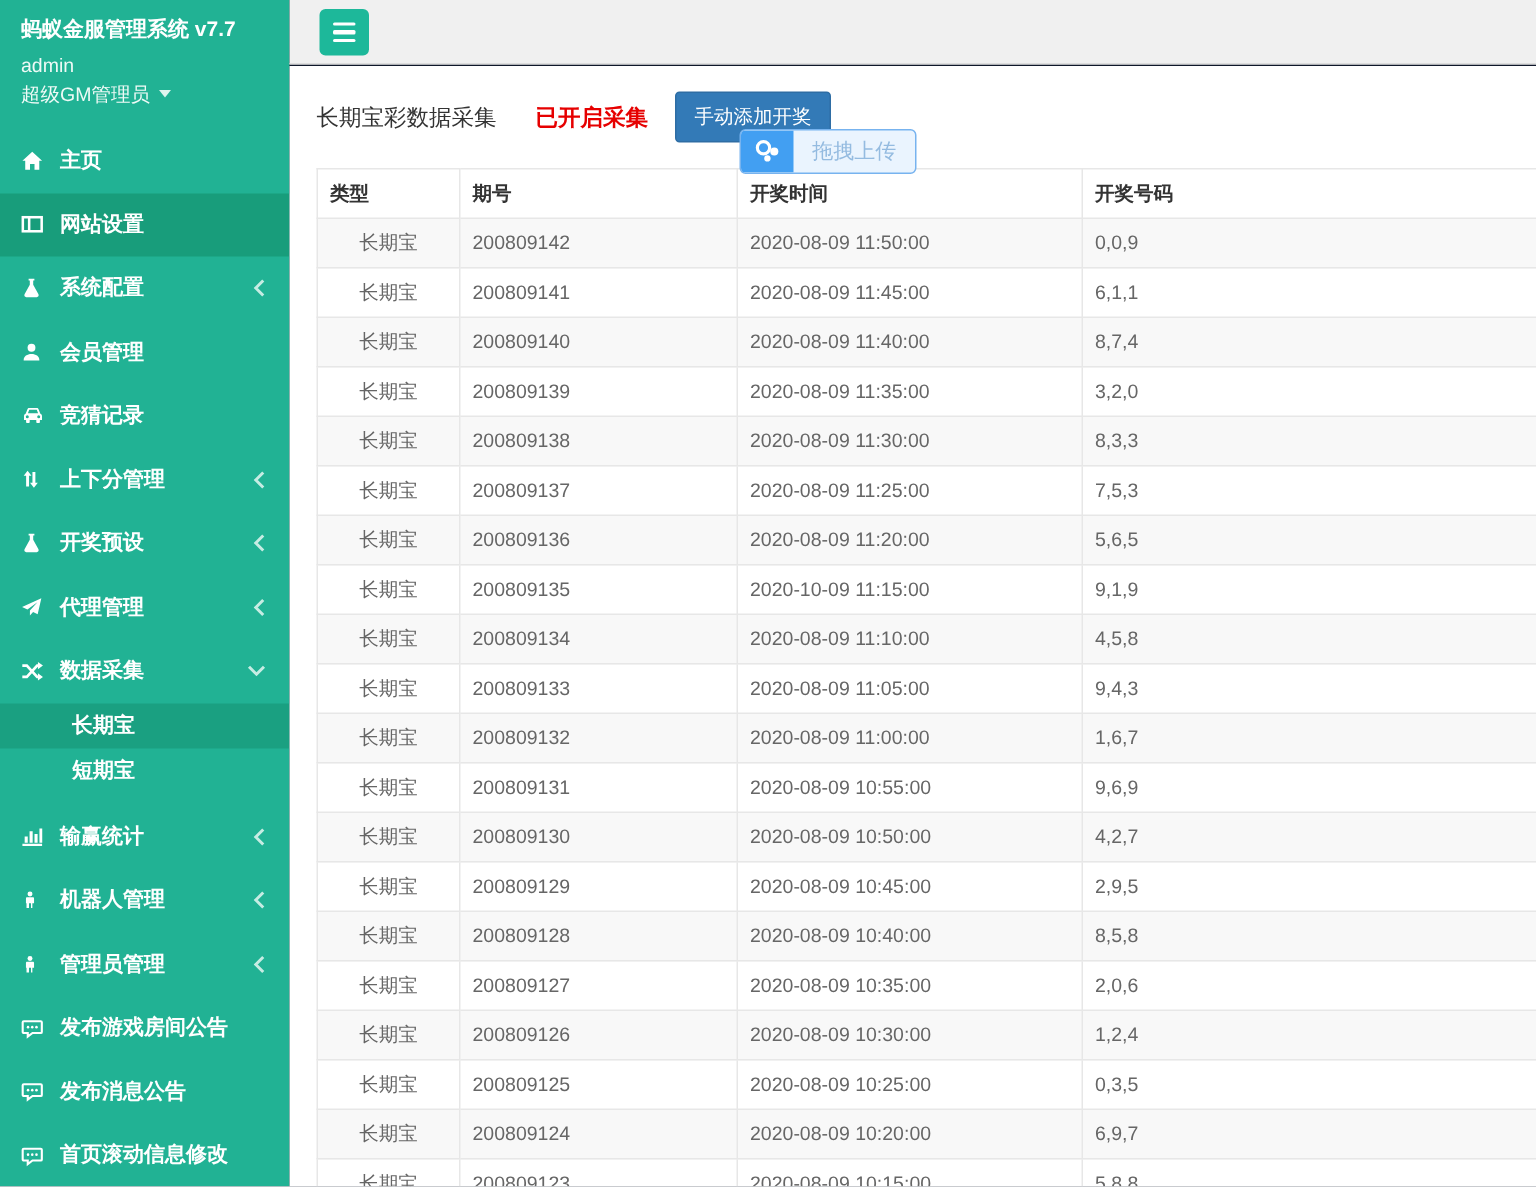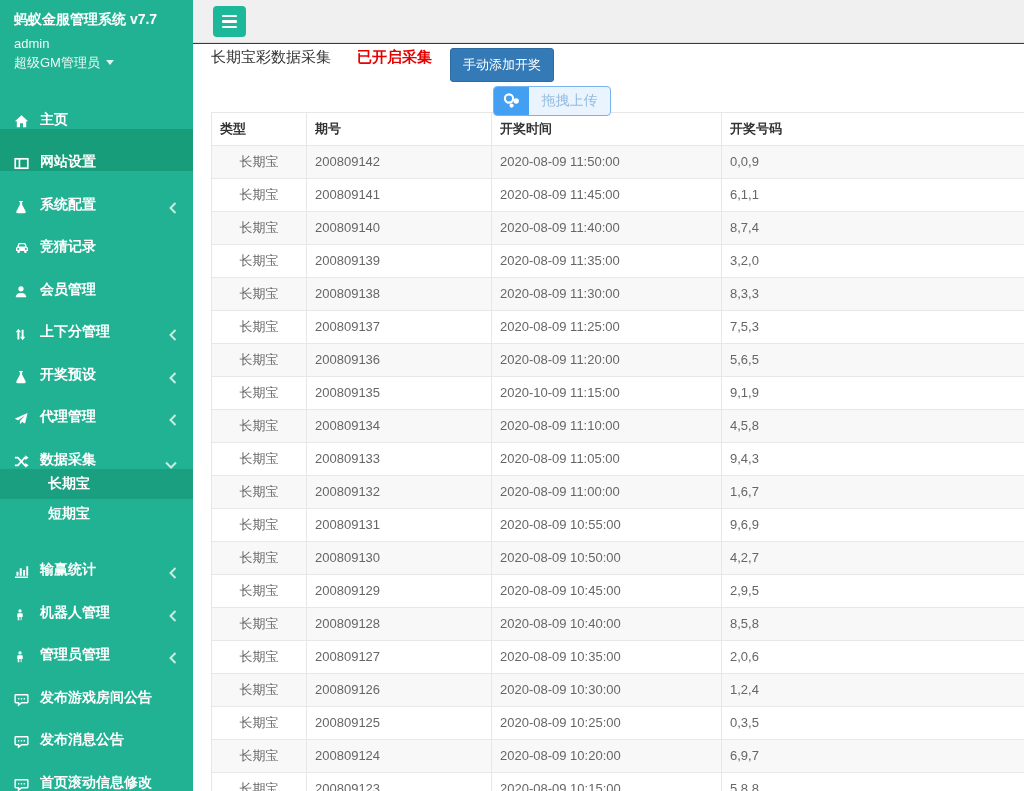--- a/index.html
+++ b/index.html
@@ -1,44 +1,44 @@
 <!DOCTYPE html>
 <html><head>
 <meta charset="utf-8">
 <style>
   * { box-sizing: border-box; margin: 0; padding: 0; }
   html,body { width:1024px; height:791px; }
   body { font-family:"Liberation Sans","DejaVu Sans",sans-serif; background:#fff; }
-  #app { position:relative; width:1024px; height:791px; overflow:hidden; background:#0c4a6e;padding-left:24px; }
+  #app { position:relative; width:1024px; height:791px; overflow:hidden; background:#0f172a;padding-left:24px; }
 
   
   .sidebar { position:absolute; left:0; top:0; width:193px; height:791px; background:#21b294; color:#fff; overflow:hidden; }
   .brand { padding:10px 14px 0; font-size:14px; font-weight:bold; line-height:18px; }
   .user  { padding:8px 14px 0; font-size:13px; line-height:15px; color:#eefaf6; }
   .role  { padding:4px 14px 0; font-size:13px; line-height:15px; color:#eefaf6; display:flex; align-items:center; gap:6px; cursor:pointer; width:fit-content; }
   .caret { width:0; height:0; border-left:4px solid transparent; border-right:4px solid transparent; border-top:5px solid #def5ee; display:inline-block; }
   .nav { margin-top:16px; }
-  .nav-item { height:42.5px; display:flex; align-items:flex-end; padding:0 16px 0 14px; font-size:14px; font-weight:bold; cursor:pointer; }
+  .nav-item { height:42.5px; display:flex; align-items:center; padding:0 16px 0 14px; font-size:14px; font-weight:bold; cursor:pointer; }
   .nav-item.active { background:#189d7b; }
   .nav-item .icon { width:26px; display:inline-flex; align-items:center; flex:none; }
   .nav-item .lbl { white-space:nowrap; }
   .nav-item .chev { margin-left:auto; display:inline-flex; opacity:.9; }
   .subnav { padding-bottom:8px; }
   .subnav .sub-item { height:30px; display:flex; align-items:center; padding-left:48px; font-size:14px; font-weight:bold; cursor:pointer; }
   .subnav .sub-item.active { background:#1aa081; }
 
   
   .topbar { position:absolute; left:193px; top:0; width:831px; height:43px; background:#f0f0f0; border-bottom:1px solid #ddd; }
   .menu-btn { position:absolute; left:20px; top:6px; width:33px; height:31px; background:#1db89a; border:none; border-radius:4px; cursor:pointer; display:flex; align-items:center; justify-content:center; }
   .hamburger { display:flex; flex-direction:column; gap:3px; }
   .hamburger i { display:block; width:15px; height:2.5px; background:#fff; border-radius:1px; }
 
   
   .content { position:absolute; left:193px; top:44px; width:831px; height:747px; background:#fff; overflow:hidden; }
-  .page-header { position:absolute; left:18px; top:4px; height:36px; display:flex; align-items:flex-start; }
+  .page-header { position:absolute; left:18px; top:16px; height:36px; display:flex; align-items:center; }
   .page-title { font-size:15px; color:#333; }
   .status { margin-left:26px; font-size:15px; font-weight:bold; color:#e60000; }
   .add-btn { margin-left:18px; background:#337ab7; border:1px solid #2e6da4; color:#fff; font-size:13px; padding:7px 12px; border-radius:3px; cursor:pointer; font-family:inherit; }
 
   .upload { position:absolute; left:300px; top:42px; width:118px; height:30px; border:1px solid #77b3ef; border-radius:4px; display:flex; overflow:hidden; z-index:5; cursor:pointer; background:#eaf4fe; }
   .upload-icon { width:35px; background:#429ff2; display:flex; align-items:center; justify-content:center; flex:none; }
   .upload-label { flex:1; display:flex; align-items:center; justify-content:center; color:#94bbe0; font-size:14px;text-align:center; }
 
   table.data-table { position:absolute; left:18px; top:68px; width:880px; border-collapse:collapse; table-layout:fixed; font-size:13px; }
   .data-table th, .data-table td { border:1px solid #e7e7e7; padding:9px 8px; line-height:14px; text-align:left; }
@@ -86,34 +86,34 @@
           </span>
           <span class="lbl">系统配置</span>
           <span class="chev">
             <svg viewBox="0 0 8 12" width="8" height="12">
               <path fill="none" stroke="#d8f3ec" stroke-width="2" d="M6.5 1 1.5 6l5 5"></path>
             </svg>
           </span>
         </div>
         <div class="nav-item">
           <span class="icon">
-            <svg viewBox="0 0 16 16" width="16" height="16">
-              <path fill="#fff" d="M3.1 6.9l1.2-3.1c.2-.5.6-.8 1.1-.8h5.2c.5 0 .9.3 1.1.8l1.2 3.1c.6.2 1.1.8 1.1 1.5V11h-1.4v1.3c0 .4-.3.7-.7.7h-1c-.4 0-.7-.3-.7-.7V11H5.8v1.3c0 .4-.3.7-.7.7h-1c-.4 0-.7-.3-.7-.7V11H2V8.4c0-.7.5-1.3 1.1-1.5zm1.5-.4h6.8l-.9-2.3H5.5zM4.2 9.9a1 1 0 1 0 0-2 1 1 0 0 0 0 2zm7.6 0a1 1 0 1 0 0-2 1 1 0 0 0 0 2z"></path>
-            </svg>
-          </span>
-          <span class="lbl">竞猜记录</span>
-        </div>
-        <div class="nav-item">
-          <span class="icon">
             <svg viewBox="0 0 16 16" width="14" height="14">
               <circle cx="8" cy="4.4" r="3" fill="#fff"></circle>
               <path fill="#fff" d="M2 14c0-3.2 2.7-4.8 6-4.8s6 1.6 6 4.8z"></path>
             </svg>
           </span>
           <span class="lbl">会员管理</span>
+        </div>
+        <div class="nav-item">
+          <span class="icon">
+            <svg viewBox="0 0 16 16" width="16" height="16">
+              <path fill="#fff" d="M3.1 6.9l1.2-3.1c.2-.5.6-.8 1.1-.8h5.2c.5 0 .9.3 1.1.8l1.2 3.1c.6.2 1.1.8 1.1 1.5V11h-1.4v1.3c0 .4-.3.7-.7.7h-1c-.4 0-.7-.3-.7-.7V11H5.8v1.3c0 .4-.3.7-.7.7h-1c-.4 0-.7-.3-.7-.7V11H2V8.4c0-.7.5-1.3 1.1-1.5zm1.5-.4h6.8l-.9-2.3H5.5zM4.2 9.9a1 1 0 1 0 0-2 1 1 0 0 0 0 2zm7.6 0a1 1 0 1 0 0-2 1 1 0 0 0 0 2z"></path>
+            </svg>
+          </span>
+          <span class="lbl">竞猜记录</span>
         </div>
         <div class="nav-item">
           <span class="icon">
             <svg viewBox="0 0 16 16" width="13" height="13">
               <path fill="#fff" d="M4.2 14V5.2H2.2L5.4 1l3.2 4.2h-2V14zM11.8 2v8.8h2L10.6 15 7.4 10.8h2V2z"></path>
             </svg>
           </span>
           <span class="lbl">上下分管理</span>
           <span class="chev">
             <svg viewBox="0 0 8 12" width="8" height="12">

